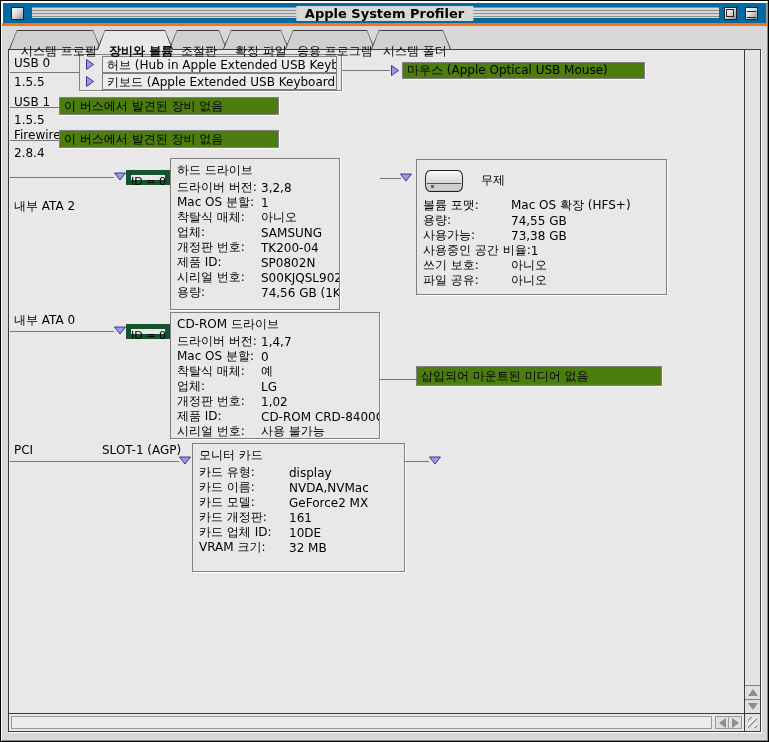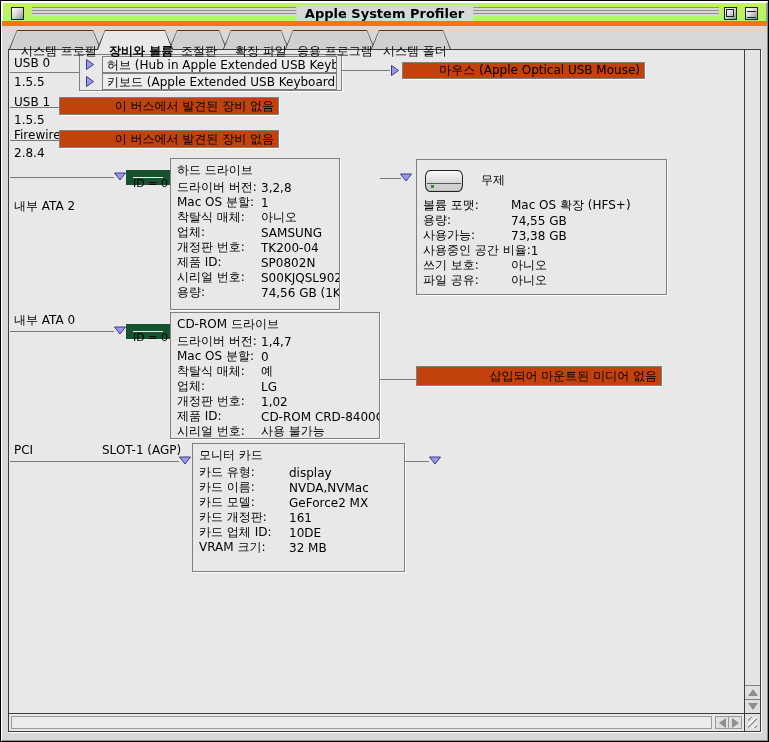--- a/index.html
+++ b/index.html
@@ -5,22 +5,22 @@
   html,body{margin:0;padding:0;background:#bbb;}
   *{box-sizing:border-box;}
   body{font-family:"DejaVu Sans","Liberation Sans",sans-serif;}
   #window{
     position:relative;width:769px;height:742px;background:#d8d8d8;
     border:1px solid #000;
     box-shadow:inset 1px 1px 0 #fff, inset -1px -1px 0 #8a8a8a;
     font-size:12px;color:#000;overflow:hidden;
   }
   
-  .titlebar{position:absolute;left:1px;right:1px;top:1px;height:24px;background:#bef264;
-    border-bottom:5px solid #f97316;box-shadow:inset 1px 1px 0 #fff, inset -1px 0 0 #9a9a9a;}
+  .titlebar{position:absolute;left:1px;right:1px;top:1px;height:24px;background:#0369a1;
+    border-bottom:3px solid #f97316;box-shadow:inset 1px 1px 0 #fff, inset -1px 0 0 #9a9a9a;}
   .stripes{position:absolute;left:30px;right:48px;top:5px;bottom:5px;
     background:repeating-linear-gradient(to bottom,#8f8f8f 0 1px,#d8d8d8 1px 3px);}
   .title-text{position:absolute;left:50%;top:4px;transform:translateX(-50%);
     background:#d8d8d8;padding:0 9px;font-size:13px;font-weight:bold;white-space:nowrap;}
   .wbox{position:absolute;top:5px;width:13px;height:13px;border:1px solid #222;
     background:linear-gradient(135deg,#ffffff 0%,#dcdcdc 45%,#909090 100%);}
   .close-box{left:9px;}
   .zoom-box{right:30px;}
   .zoom-box::after{content:"";position:absolute;left:1px;top:1px;width:6px;height:6px;border:1px solid #222;}
   .shade-box{right:9px;}
@@ -56,27 +56,27 @@
   .tri-left{width:0;height:0;border-top:5px solid transparent;border-bottom:5px solid transparent;border-right:7px solid #8e8e8e;}
   .tri-right-g{width:0;height:0;border-top:5px solid transparent;border-bottom:5px solid transparent;border-left:7px solid #8e8e8e;}
   .grip{position:absolute;right:0;bottom:0;width:16px;height:18px;border-left:1px solid #3c3c3c;border-top:1px solid #3c3c3c;background:#e0e0e0;}
   .grip::after{content:"";position:absolute;inset:3px;
     background:repeating-linear-gradient(135deg,#fcfcfc 0 2px,#9a9a9a 2px 3px,#e0e0e0 3px 5px);}
   
   .buslabel{position:absolute;white-space:nowrap;}
   .hline{position:absolute;height:1px;background:#787878;}
   .dev-outer{position:absolute;border:1px solid #808080;background:#e8e8e8;box-shadow:1px 1px 0 #fff;padding:1px 0;}
   .dev-row{display:flex;align-items:center;height:17px;}
-  .dev-box{position:absolute;border:1px solid #808080;background:#c2410c;box-shadow:1px 1px 0 #fff;
-    line-height:15px;padding:0 4px;white-space:nowrap;overflow:hidden;text-align:right;}
+  .dev-box{position:absolute;border:1px solid #808080;background:#4d7c0f;box-shadow:1px 1px 0 #fff;
+    line-height:15px;padding:0 4px;white-space:nowrap;overflow:hidden;}
   .dev-box-inline{border:1px solid #808080;background:#ececec;line-height:14px;padding:0 4px;margin-left:7px;
     flex:1;white-space:nowrap;overflow:hidden;align-self:stretch;display:flex;align-items:center;}
   .disc{display:inline-flex;flex:none;}
   .disc svg{display:block;}
-  .idbox{position:absolute;border:7px solid #14532d;background:#e8e8e8;font-size:11px;line-height:12px;
+  .idbox{position:absolute;border:5px solid #14532d;background:#e8e8e8;font-size:11px;line-height:12px;
     text-align:center;padding-top:1px;white-space:nowrap;}
   .info-box{position:absolute;border:1px solid #808080;background:#e8e8e8;box-shadow:1px 1px 0 #fff;overflow:hidden;}
   .box-title{padding:3px 6px 1px;white-space:nowrap;}
   .info-row{display:flex;align-items:center;height:15px;padding:0 6px;white-space:nowrap;}
   .info-row .lbl{flex:none;}
   .hd .info-row .lbl{min-width:84px;}
   .vol .info-row{height:15px;}
   .vol .info-row .lbl{min-width:88px;}
   .cd .info-row .lbl{min-width:84px;}
   .card .info-row .lbl{min-width:90px;}

